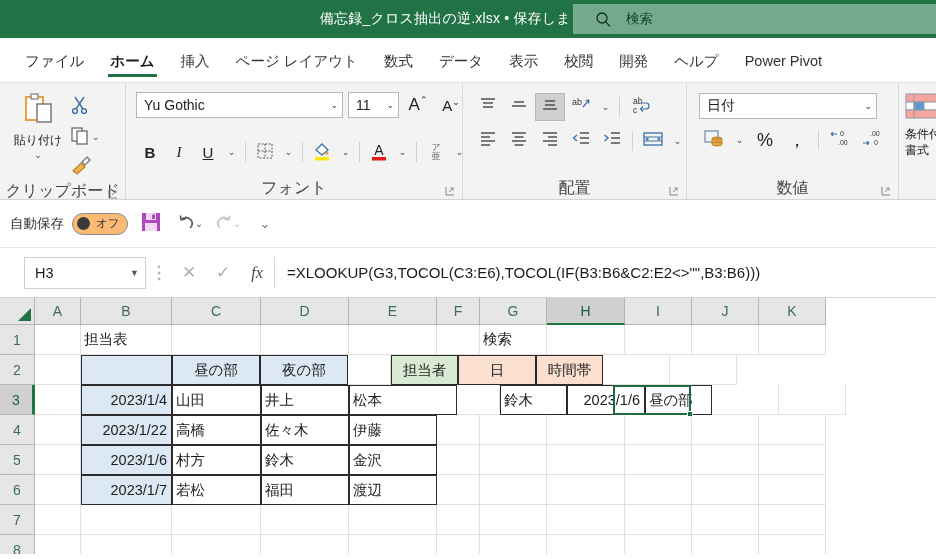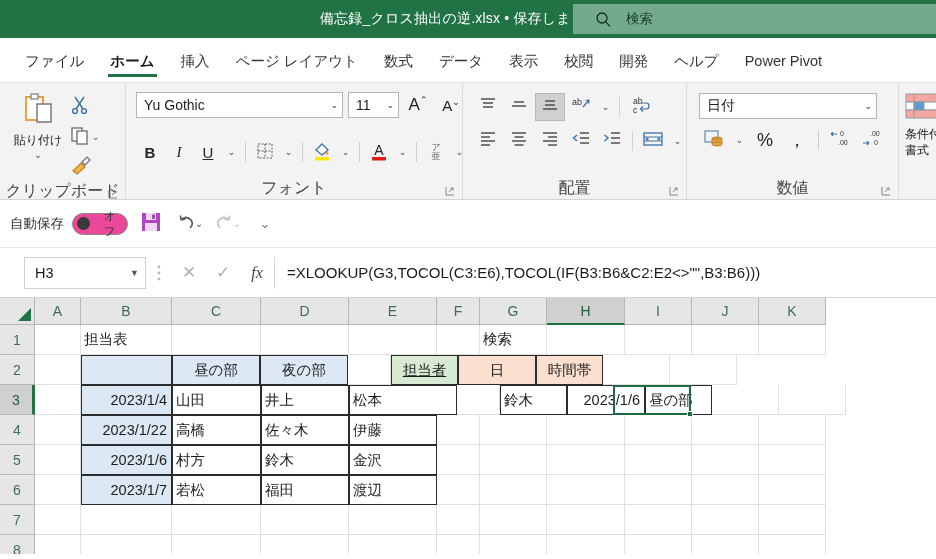--- a/index.html
+++ b/index.html
@@ -167,22 +167,22 @@
   .qat {
     height: 48px;
     background: #ffffff;
     display: flex; align-items: center;
     padding-left: 10px; gap: 8px;
     border-bottom: 1px solid #e6e6e6;
   }
   .qat-label { font-size: 13.5px; color: #333; }
   .toggle {
     width: 56px; height: 22px; border-radius: 11px;
-    border: 1px solid #8a8a8a; background: #ec4899;
-    display: flex; align-items: center; gap: 14px;
+    border: 1px solid #8a8a8a; background: #fdba74;
+    display: flex; align-items: center; gap: 6px;
     padding-left: 4px;
   }
   .toggle-knob { width: 13px; height: 13px; border-radius: 50%; background: #3a3a3a; }
   .toggle-text { font-size: 11.5px; color: #333; }
   .qat-btn { width: 30px; height: 30px; display: flex; align-items: center; justify-content: center; }
   .qat-cv { display: flex; align-items: center; }
   .qat-chev { font-size: 10px; color: #5a5a5a; margin-left: -2px; }
 
   
   .fbar {
@@ -785,21 +785,21 @@
         <div class="cell" style="width:67px;"></div>
         <div class="cell" style="width:67px;"></div>
       </div>
 
       <div class="crow">
         <div class="cell" style="width:46px;"></div>
         <div class="cell bordered fill-blue" style="width:91px;"></div>
         <div class="cell bordered fill-blue ta-c" style="width:88px;">昼の部</div>
         <div class="cell bordered fill-blue ta-c" style="width:88px;">夜の部</div>
         <div class="cell" style="width:43px;"></div>
-        <div class="cell bordered fill-green ta-c" style="width:67px;text-decoration:underline;">担当者</div>
+        <div class="cell bordered fill-green ta-c" style="width:67px;">担当者</div>
         <div class="cell bordered fill-orange ta-c" style="width:78px;">日</div>
         <div class="cell bordered fill-orange ta-c" style="width:67px;">時間帯</div>
         <div class="cell" style="width:67px;"></div>
         <div class="cell" style="width:67px;"></div>
       </div>
 
       <div class="crow">
         <div class="cell" style="width:46px;"></div>
         <div class="cell bordered fill-blue ta-r" style="width:91px;">2023/1/4</div>
         <div class="cell bordered" style="width:89px;">山田</div>

